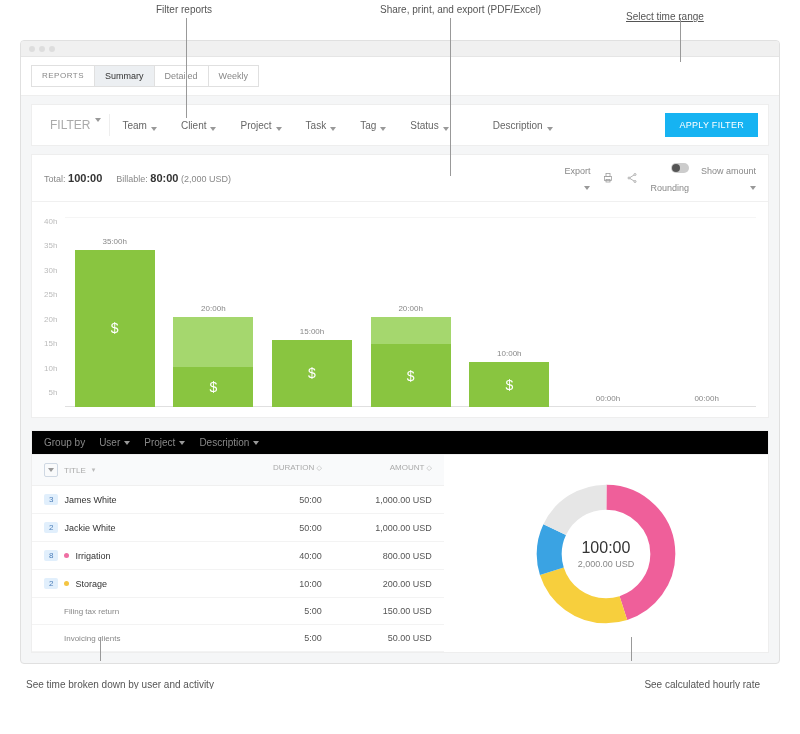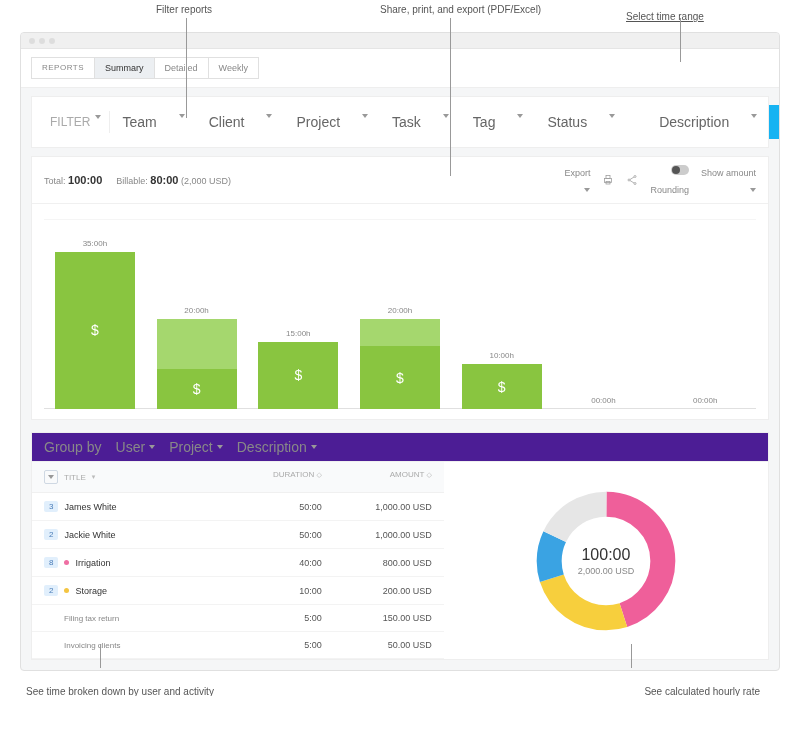--- a/index.html
+++ b/index.html
@@ -1,36 +1,36 @@
 <!DOCTYPE html>
 <html><head>
 <meta charset="utf-8">
 <style>
 * { box-sizing: border-box; margin: 0; padding: 0; }
 body { font-family: -apple-system, Helvetica, Arial, sans-serif; font-size: 11px; color: #333; background: #fff; width: 800px; }
-.annotations-top { display: flex; padding: 0 30px 0 30px; height: 32px; align-items: start; position: relative; }
+.annotations-top { display: flex; padding: 0 30px 0 30px; height: 40px; align-items: start; position: relative; }
 .ann { color: #555; font-size: 10px; position: absolute; }
 .ann-line { position: absolute; background: #999; }
 .window { border: 1px solid #e0e0e0; border-radius: 4px; margin: 0 20px; background: #f5f6f7; overflow: hidden; }
 .titlebar { height: 16px; background: #f0f0f0; border-bottom: 1px solid #e5e5e5; display: flex; align-items: center; padding-left: 8px; gap: 4px; }
 .dot { width: 6px; height: 6px; border-radius: 50%; background: #ddd; }
 .topbar { display: flex; align-items: center; padding: 8px 10px; background: #fff; border-bottom: 1px solid #eee; }
 .tabs { display: flex; border: 1px solid #e0e0e0; }
 .tab { padding: 5px 10px; font-size: 9px; color: #888; border-right: 1px solid #e0e0e0; cursor: pointer; }
 .tab:last-child { border-right: none; }
 .tab.active { background: #eceff2; color: #333; }
 .tab.reports { text-transform: uppercase; font-size: 8px; letter-spacing: 0.5px; }
 .time-range { margin-left: auto; display: flex; align-items: center; border: 1px solid #e0e0e0; }
 .time-range .sel { padding: 5px 10px; font-size: 9px; display: flex; align-items: center; gap: 6px; border-right: 1px solid #e0e0e0; }
 .time-range .nav { padding: 5px 8px; border-right: 1px solid #e0e0e0; cursor: pointer; color: #888; font-size: 9px; }
 .time-range .nav:last-child { border-right: none; }
 .caret { width: 0; height: 0; border-left: 3px solid transparent; border-right: 3px solid transparent; border-top: 4px solid #999; display: inline-block; }
 .filterbar { display: flex; align-items: center; padding: 8px 10px; background: #fff; margin: 8px 10px 0 10px; border: 1px solid #eee; }
 .filter-label { font-size: 12px; color: #aaa; padding: 4px 8px; border-right: 1px solid #eee; display: flex; align-items: flex-start; gap: 5px; }
-.filter-btn { font-size: 14px; color: #666; padding: 4px 12px; display: flex; align-items: flex-start; gap: 22px; cursor: pointer; }
+.filter-btn { font-size: 10px; color: #666; padding: 4px 12px; display: flex; align-items: flex-end; gap: 4px; cursor: pointer; }
 .apply-btn { margin-left: auto; background: #16b3f2; color: #fff; font-size: 9px; padding: 7px 14px; border: none; cursor: pointer; letter-spacing: 0.3px; }
 .summary-card { background: #fff; margin: 8px 10px 0 10px; border: 1px solid #eee; }
 .summary-head { display: flex; align-items: center; padding: 8px 12px; border-bottom: 1px solid #f0f0f0; font-size: 9px; color: #888; }
 .summary-head b { color: #333; font-weight: 600; font-size: 11px; }
 .summary-head .sp { margin-right: 14px; }
 .summary-actions { margin-left: auto; display: flex; align-items: center; gap: 12px; }
 .summary-actions .act { display: flex; align-items: flex-end; gap: 10px; color: #888; font-size: 9px; cursor: pointer; flex-direction: column; }
 .toggle { width: 18px; height: 10px; background: #ccc; border-radius: 5px; position: relative; }
 .toggle::after { content: ''; position: absolute; width: 8px; height: 8px; background: #555; border-radius: 50%; top: 1px; left: 1px; }
 .chart-area { padding: 15px 12px 10px 12px; display: flex; }
@@ -38,21 +38,21 @@
 .bars-wrap { flex: 1; display: flex; align-items: flex-end; height: 190px; border-top: 1px solid #f5f5f5; position: relative; }
 .bars-wrap::before { content: ''; position: absolute; left: 0; right: 0; bottom: 0; height: 1px; background: #e0e0e0; }
 .bar-col { flex: 1; display: flex; flex-direction: column; align-items: center; padding: 0 5px; }
 .bar-label-top { font-size: 8px; color: #888; margin-bottom: 4px; }
 .bar { width: 100%; max-width: 80px; background: #89c540; position: relative; display: flex; align-items: center; justify-content: center; }
 .bar .dollar { color: #fff; font-size: 14px; }
 .bar-split-top { background: #a5d76e; width: 100%; max-width: 80px;}
 .x-axis { display: flex; padding: 6px 12px 10px 35px; }
 .x-lab { flex: 1; text-align: center; font-size: 8px; color: #999; }
 .breakdown-card { background: #fff; margin: 12px 10px 10px 10px; border: 1px solid #eee; }
-.groupby { display: flex; align-items: center; padding: 6px 12px; font-size: 14px; color: #888; gap: 14px; border-bottom: 1px solid #f0f0f0; background:#4c1d95; }
+.groupby { display: flex; align-items: center; padding: 6px 12px; font-size: 10px; color: #888; gap: 14px; border-bottom: 1px solid #f0f0f0; background:#000000; }
 .gb-btn { display: flex; align-items: center; gap: 4px; cursor: pointer; }
 .bd-content { display: flex; }
 .bd-table { flex: 1.4; }
 .bd-header { display: flex; padding: 8px 12px; border-bottom: 1px solid #f0f0f0; font-size: 8px; color: #aaa; text-transform: uppercase; background:#f9fafb;}
 .bd-header .c1 { flex: 2; display:flex; align-items:center; gap:6px;}
 .bd-header .c2 { width: 80px; text-align: right; }
 .bd-header .c3 { width: 110px; text-align: right; }
 .bd-row { display: flex; padding: 8px 12px; border-bottom: 1px solid #f3f3f3; font-size: 9px; align-items: center; }
 .bd-row .c1 { flex: 2; display: flex; align-items: center; gap: 6px; }
 .bd-row .c2 { width: 80px; text-align: right; color: #555; }
@@ -163,20 +163,30 @@
             <span>Rounding</span>
           </div>
         <div class="act">
             <span>Show amount</span>
             <span class="caret"></span>
           </div>
       </div>
     </div>
 
     <div class="chart-area">
+      <div class="y-axis" id="y-axis">
+          <span>40h</span>
+          <span>35h</span>
+          <span>30h</span>
+          <span>25h</span>
+          <span>20h</span>
+          <span>15h</span>
+          <span>10h</span>
+          <span>5h</span>
+        </div>
       <div class="bars-wrap" id="bars-wrap">
           <div class="bar-col">
             <div class="bar-label-top">35:00h</div>
             <div class="bar" style="height: 157.5px;">
               <span class="dollar">$</span>
             </div>
           </div>
           <div class="bar-col">
             <div class="bar-label-top">20:00h</div>
             <div class="bar-split-top" style="height: 49.5px;"></div>

